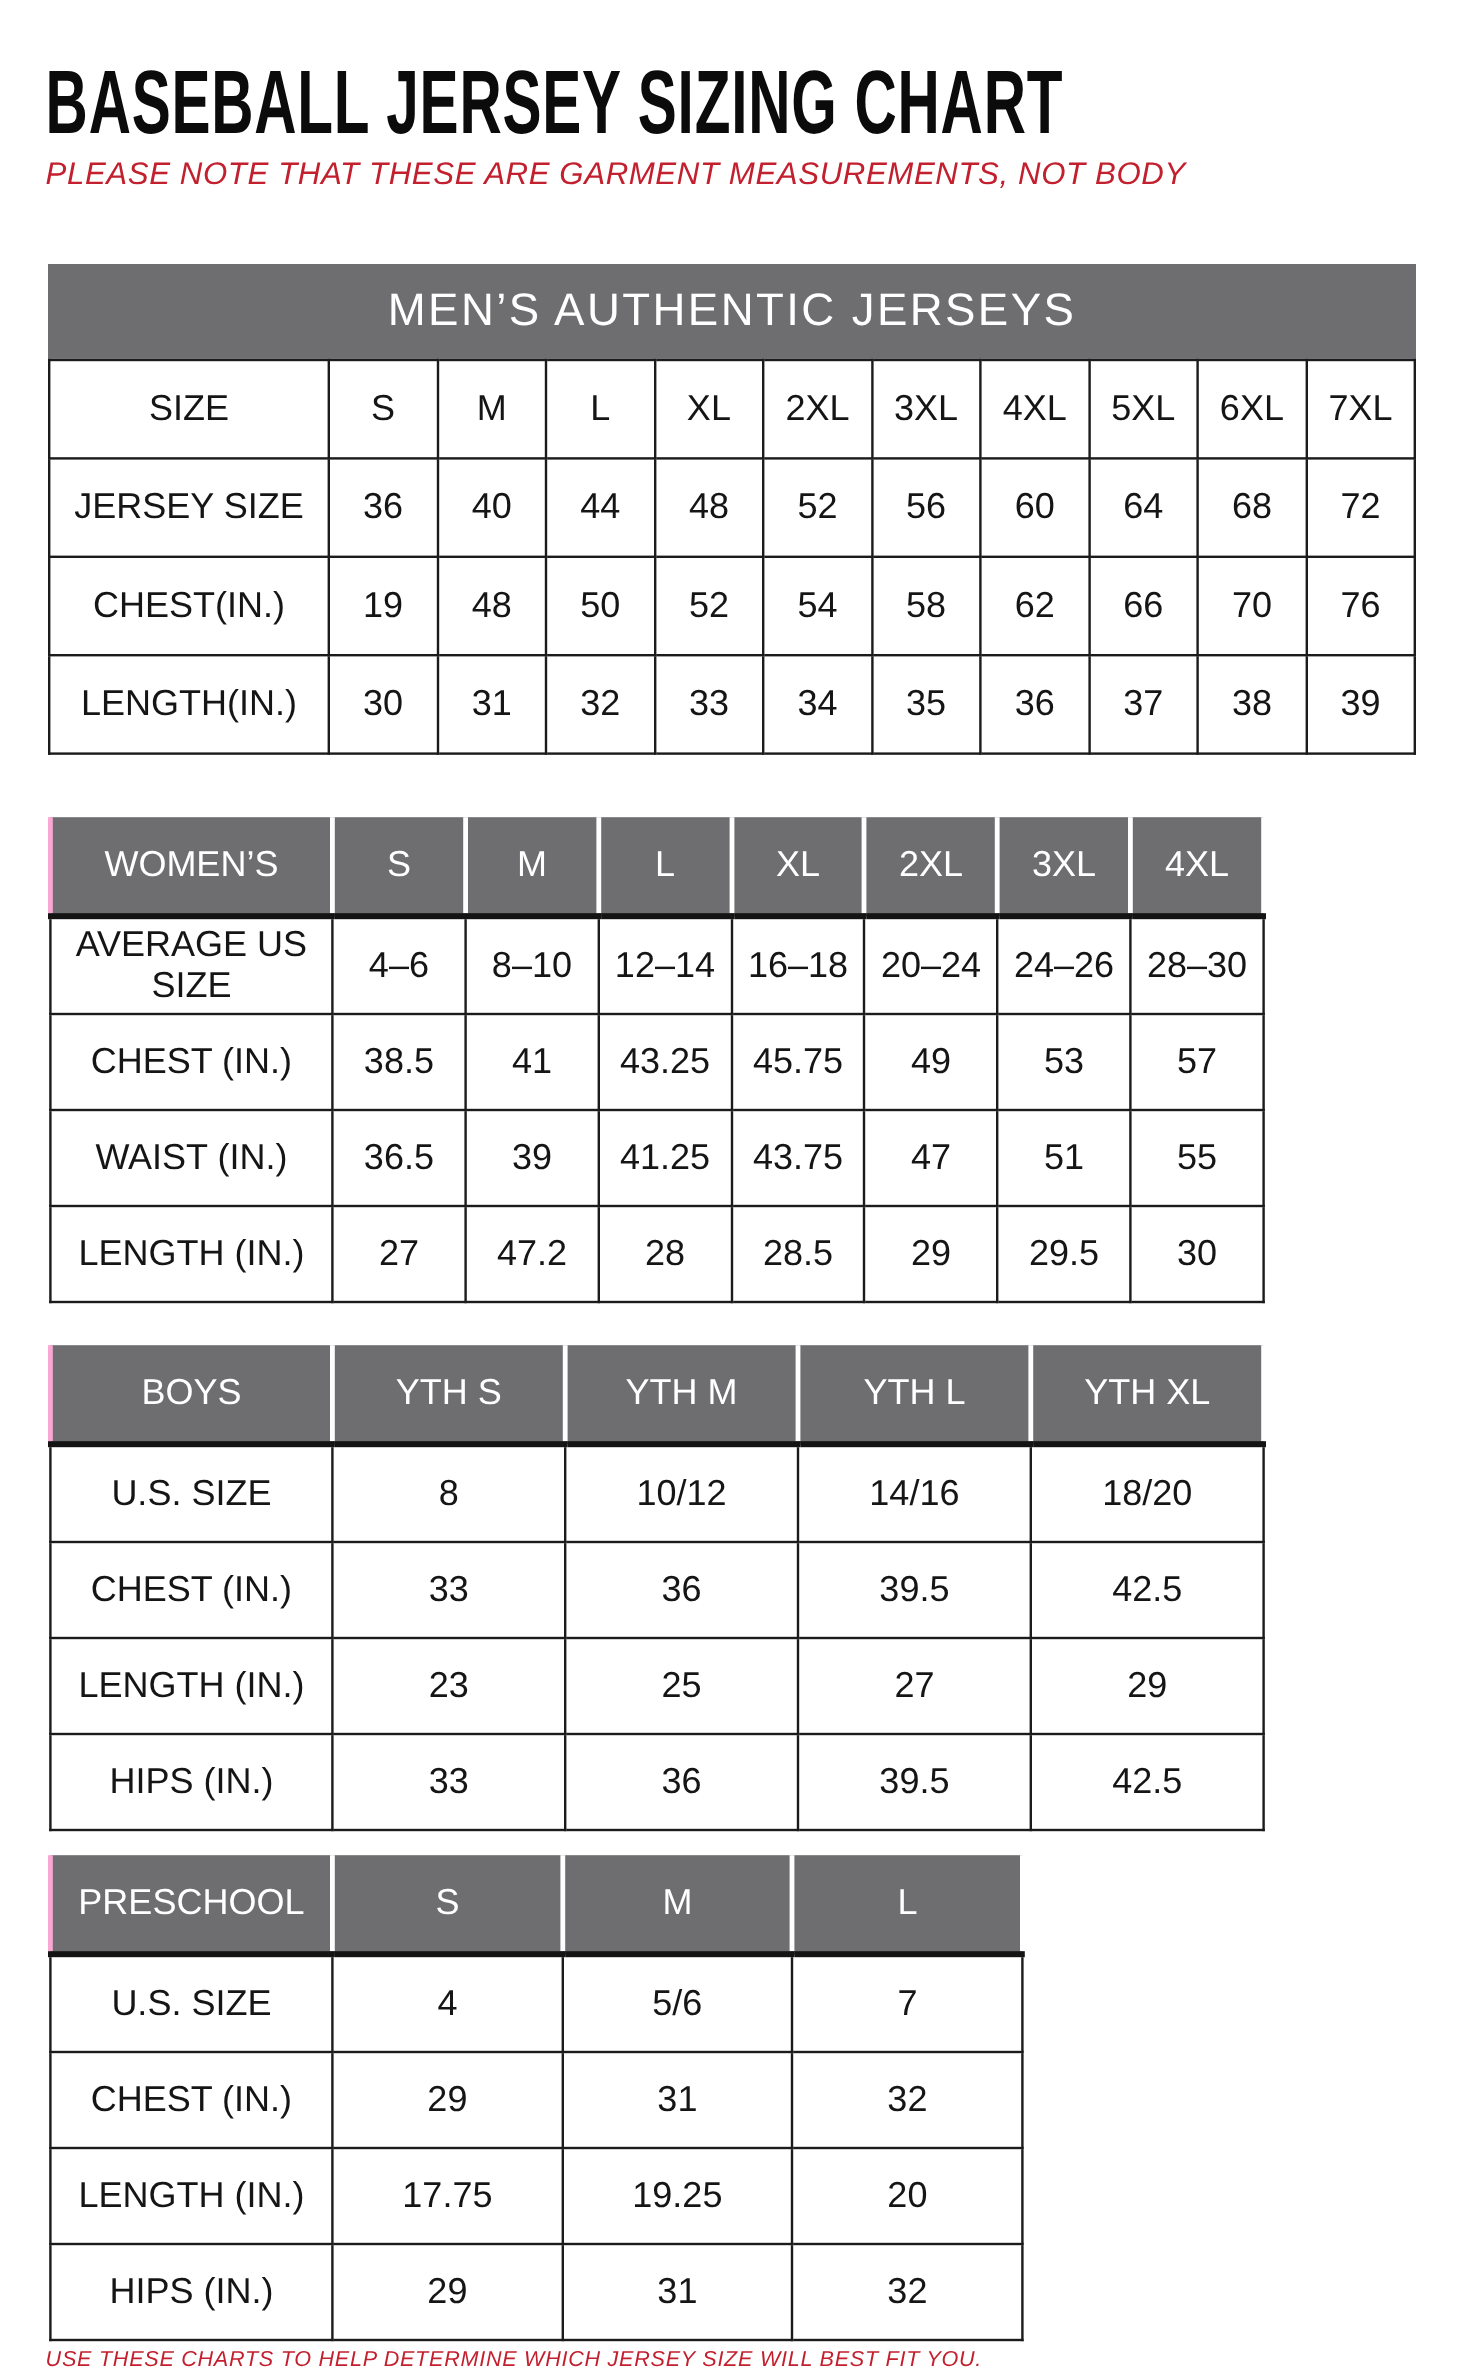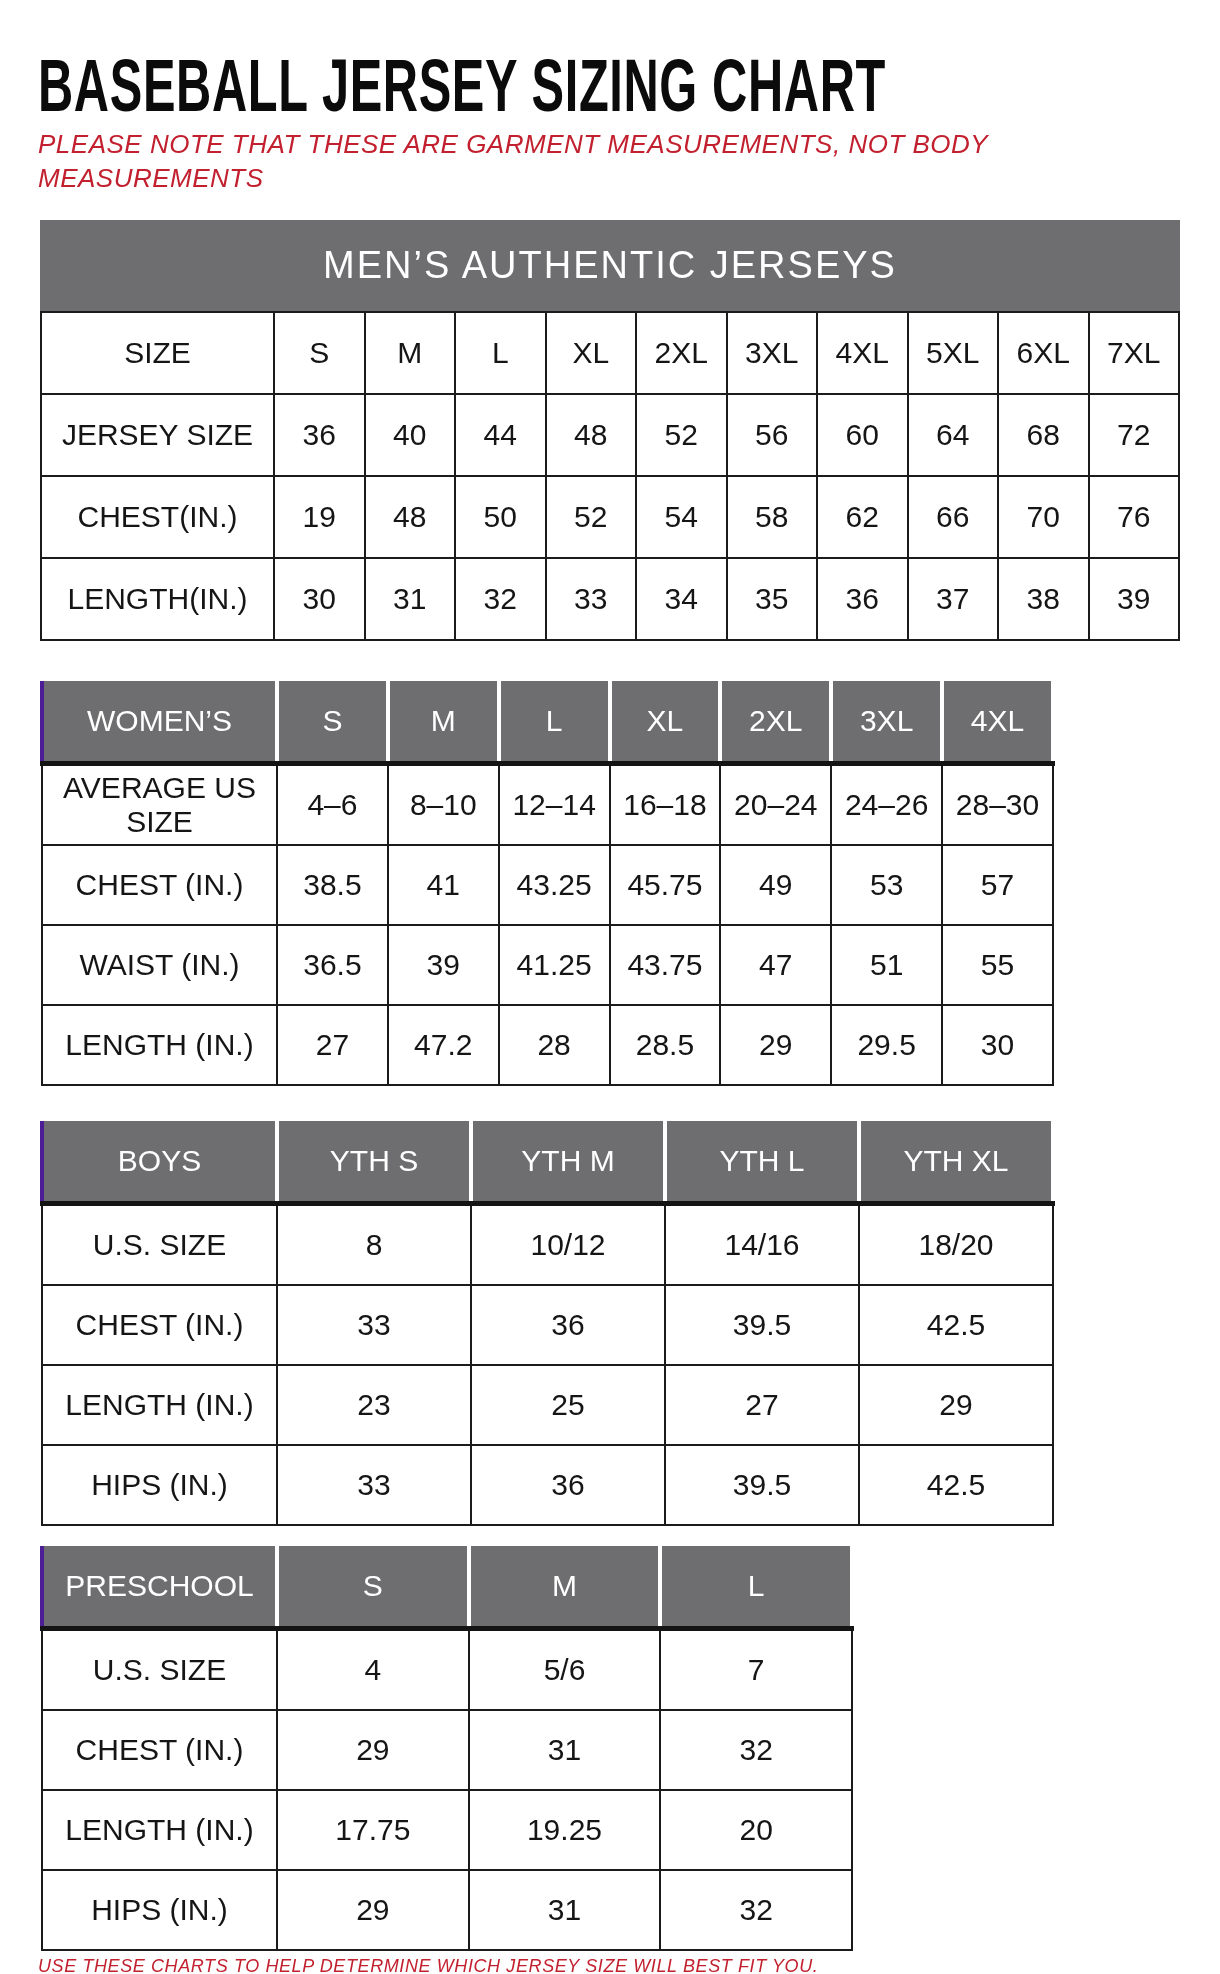--- a/index.html
+++ b/index.html
@@ -16,51 +16,50 @@
     position:absolute; left:38px; top:99px;
     font-size:26px; line-height:1.32; letter-spacing:0.5px;
   }
   .red { color:#C2202E;font-style:italic; }
   .footer {
     position:absolute; left:38px; top:1928px;
     font-size:18px; letter-spacing:0.6px; white-space:nowrap;
   }
   .tbl { position:absolute; }
   .banner {
-    height:91px; background:#6E6E70; color:#ffffff;
+    height:79px; background:#6E6E70; color:#ffffff;
     display:flex; align-items:center; justify-content:center;
     font-size:38px; letter-spacing:2px;
   }
   table { border-collapse:collapse; table-layout:fixed; width:100%;border-radius:20px; }
   td, th {
     text-align:center; vertical-align:middle; padding:0 4px;
     font-size:30px; line-height:1.15; font-weight:400;
   }
   td { border:2px solid #1b1b1b; background:#ffffff; color:#151515; height:78px; }
   th {
     background:#6E6E70; color:#ffffff; height:80px;
-    border-left:4px solid #4c1d95; border-right:4px solid #ffffff;
+    border-left:4px solid #f9a8d4; border-right:4px solid #ffffff;
     border-top:none; border-bottom:5px solid #141414;
   }
   .mens  { left:40px; top:192px;  width:1140px; }
   .mens td { height:80px; }
   .womens    { left:40px; top:653px;  width:1015px; }
   .boys      { left:40px; top:1093px; width:1015px; }
   .preschool { left:40px; top:1518px; width:814px;  }
 </style>
 </head>
 <body>
 
 <div class="page">
 
   <h1 class="title">BASEBALL JERSEY SIZING CHART</h1>
 
   <div class="note red">
     <div>PLEASE NOTE THAT THESE ARE GARMENT MEASUREMENTS, NOT BODY</div>
-    <div>MEASUREMENTS</div>
   </div>
 
   <section class="tbl mens">
     <div class="banner">MEN’S AUTHENTIC JERSEYS</div>
     <table>
         <colgroup>
           <col style="width: 233px;">
           <col>
           <col>
           <col>

